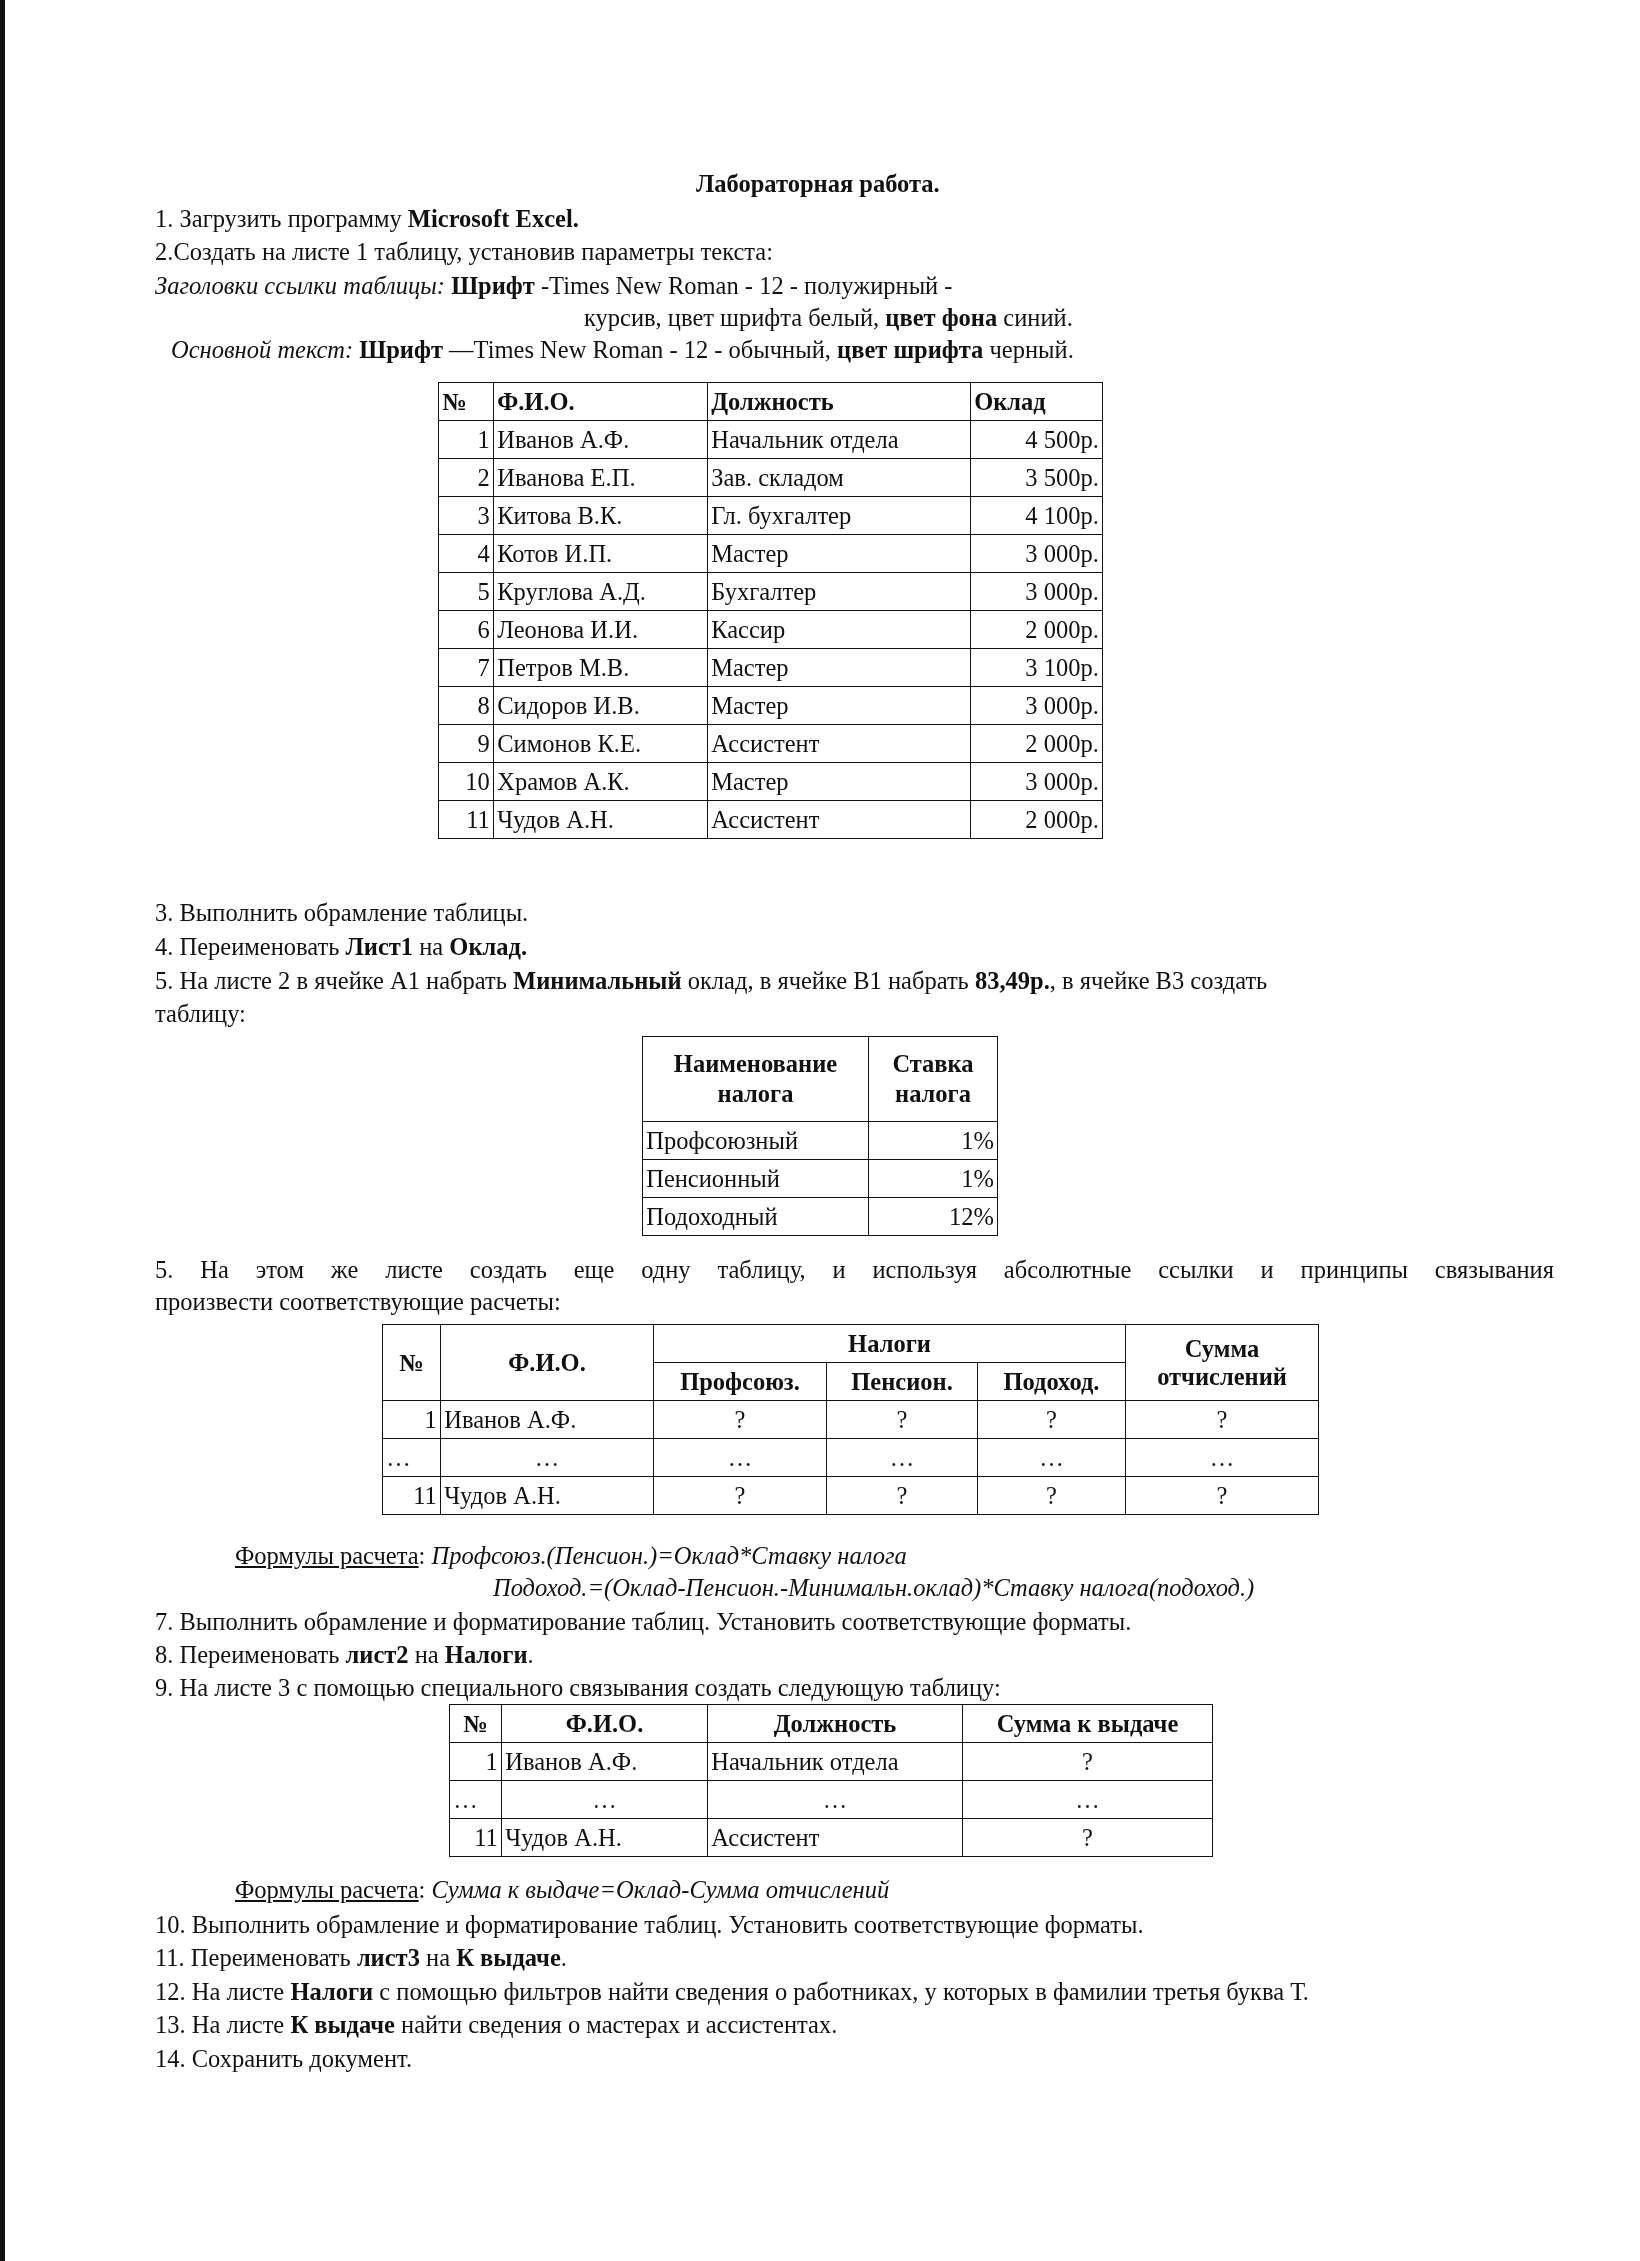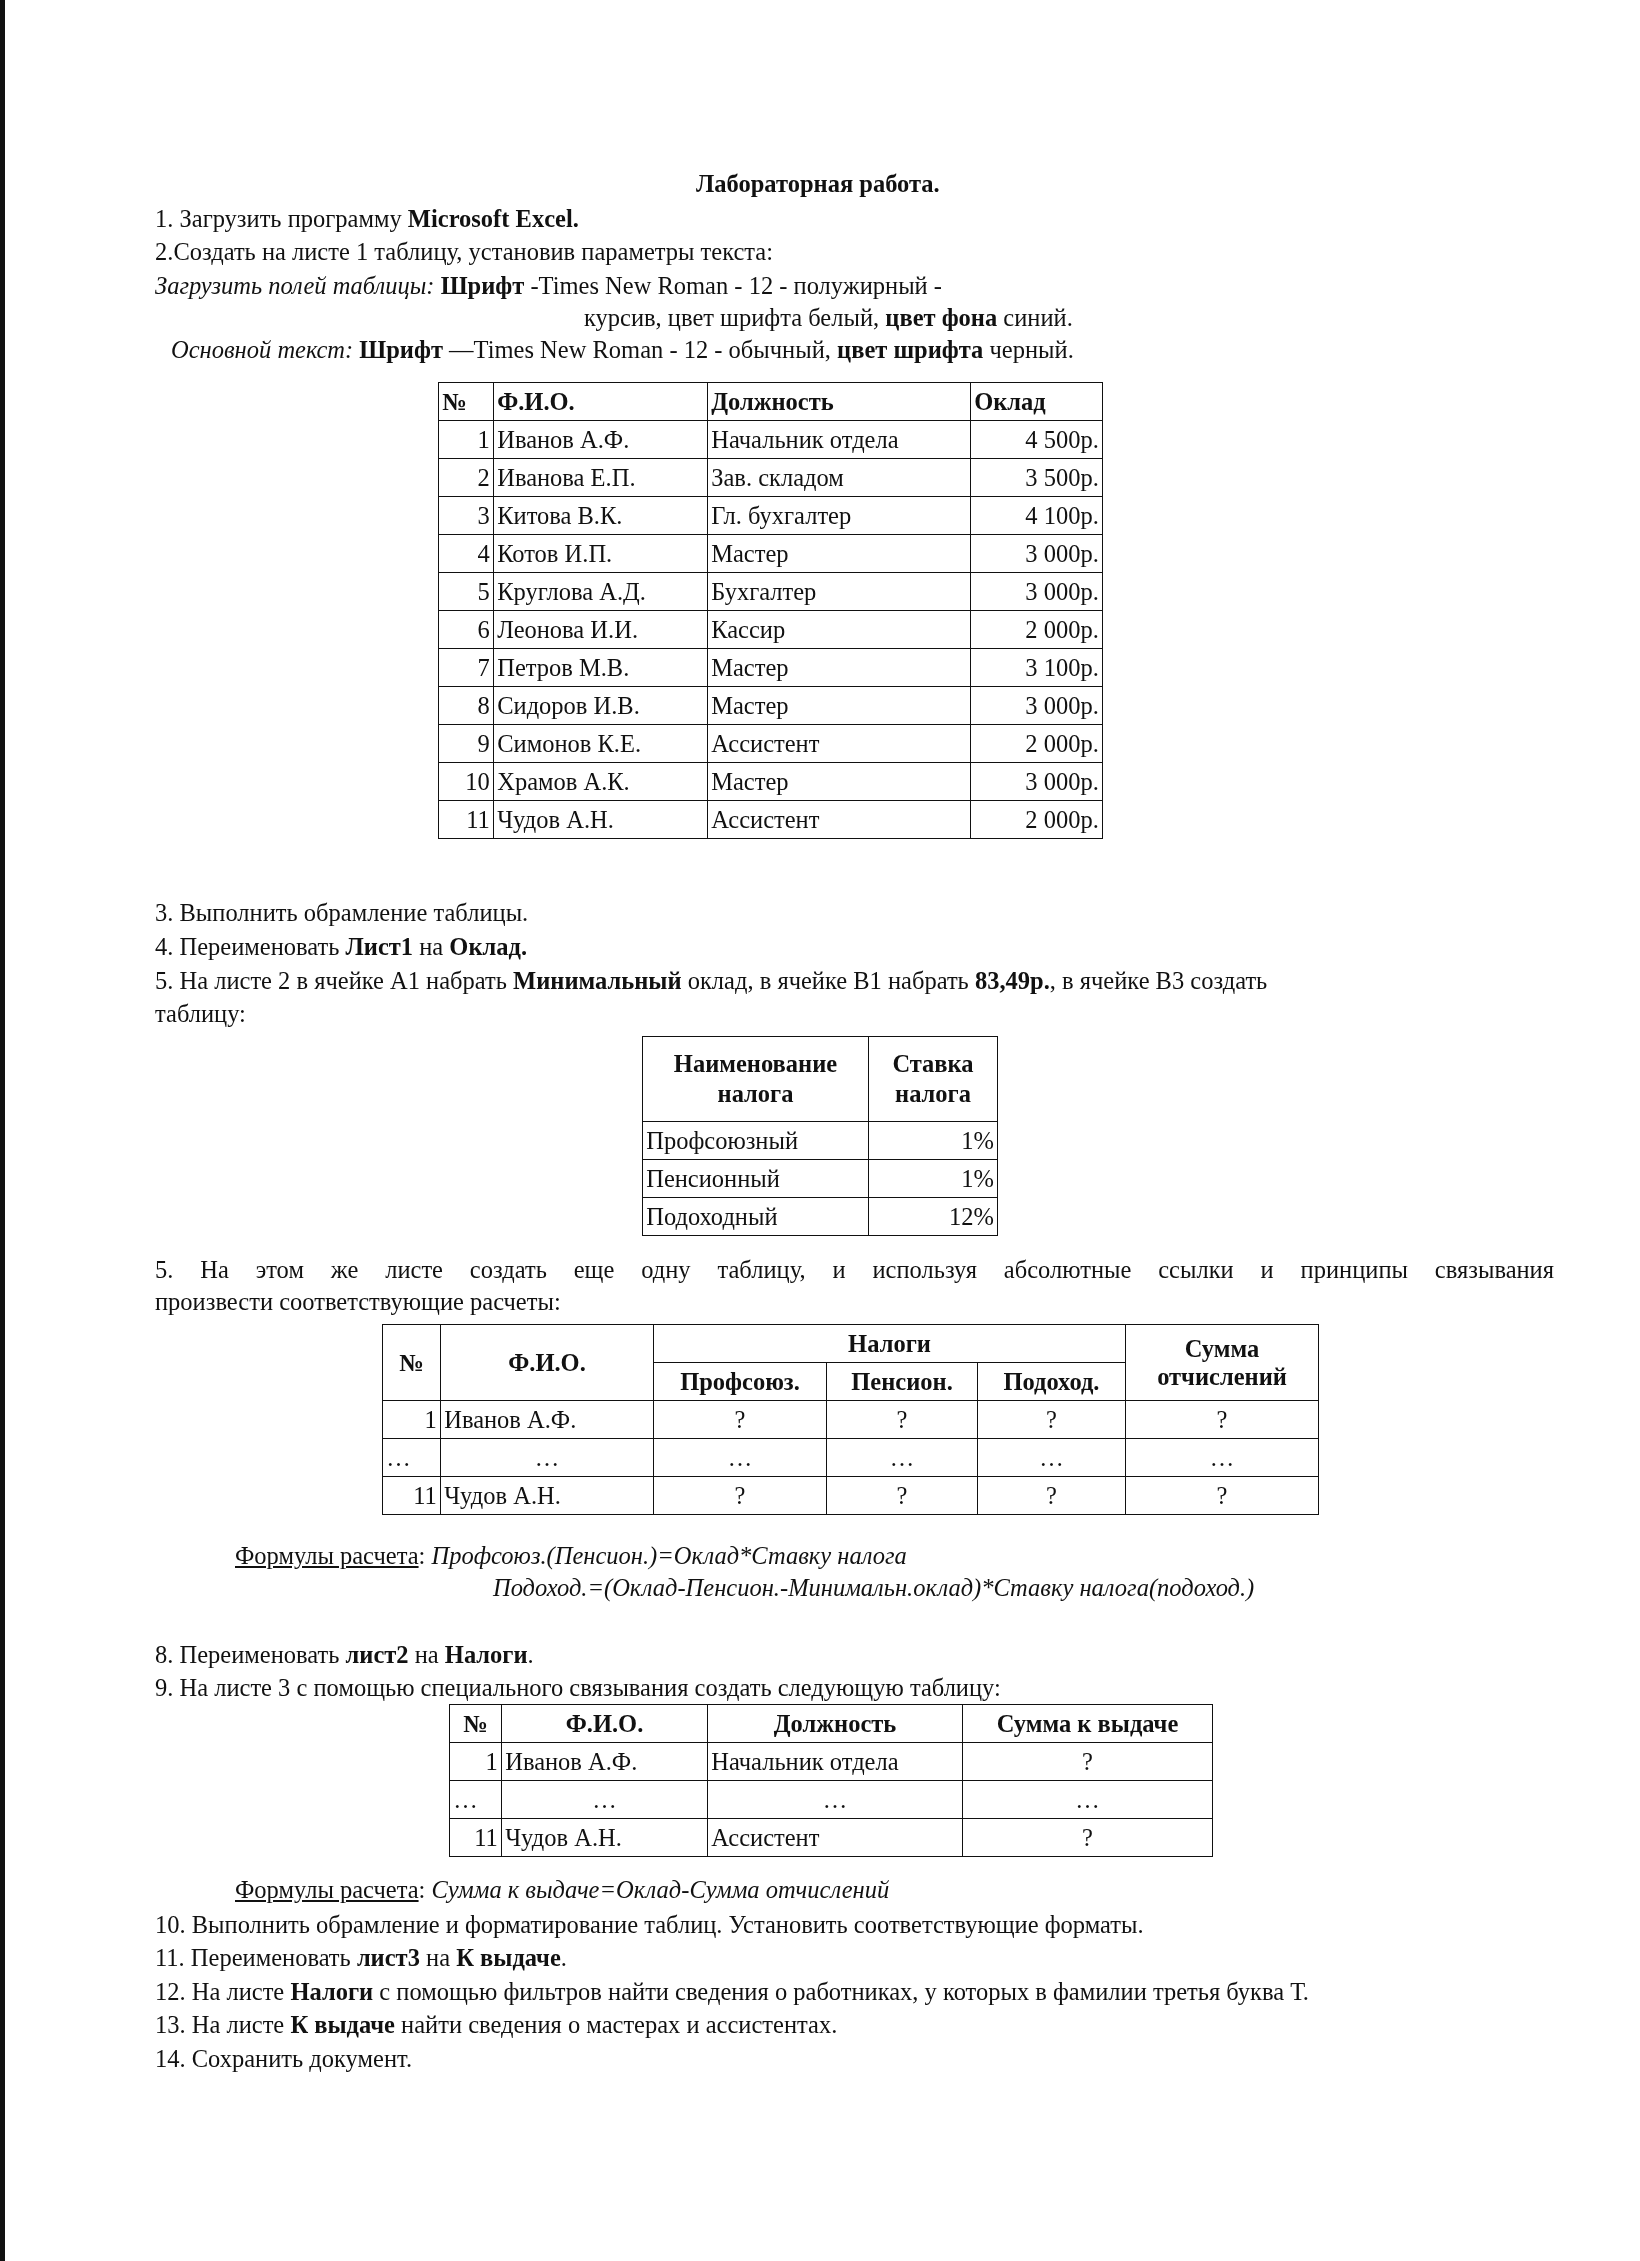--- a/index.html
+++ b/index.html
@@ -46,21 +46,21 @@
 
   <div class="line title" style="left:696px; top:169px;">Лабораторная работа.</div>
 
   <div class="line" style="left:155px; top:204px;">
     <span>1. Загрузить программу </span><b>Microsoft Excel.</b>
   </div>
 
   <div class="line" style="left:155px; top:237px;">2.Создать на листе 1 таблицу, установив параметры текста:</div>
 
   <div class="line" style="left:155px; top:271px;">
-    <i>Загрузить полей таблицы:</i>
+    <i>Заголовки ссылки таблицы:</i>
     <b>Шрифт</b><span> -Times New Roman - 12 - полужирный -</span>
   </div>
 
   <div class="line" style="left:584px; top:303px;">
     <span>курсив, цвет шрифта белый, </span><b>цвет фона</b><span> синий.</span>
   </div>
 
   <div class="line" style="left:155px; top:335px;margin-left:16px;">
     <i>Основной текст:</i>
     <b>Шрифт</b><span> —Times New Roman - 12 - обычный, </span><b>цвет шрифта</b><span> черный.</span>
@@ -243,20 +243,21 @@
   </tbody>
     </table>
 
   <div class="line" style="left:493px; top:1573px;">
     <i>Подоход.=(Оклад-Пенсион.-Минимальн.оклад)*Ставку налога(подоход.)</i>
   </div>
   <div class="line" style="left:235px; top:1541px;">
     <span class="u">Формулы расчета</span><span>: </span><i>Профсоюз.(Пенсион.)=Оклад*Ставку налога</i>
   </div>
 
+  <div class="line" style="left:155px; top:1607px;">7. Выполнить обрамление и форматирование таблиц. Установить соответствующие форматы.</div>
   <div class="line" style="left:155px; top:1640px;">
     <span>8. Переименовать </span><b>лист2</b><span> на </span><b>Налоги</b><span>.</span>
   </div>
   <div class="line" style="left:155px; top:1673px;">9. На листе 3 с помощью специального связывания создать следующую таблицу:</div>
 
   <table class="t t4" style="left:449px; top:1704px;">
     <colgroup>
         <col style="width:52px">
         <col style="width:206px">
         <col style="width:255px">

